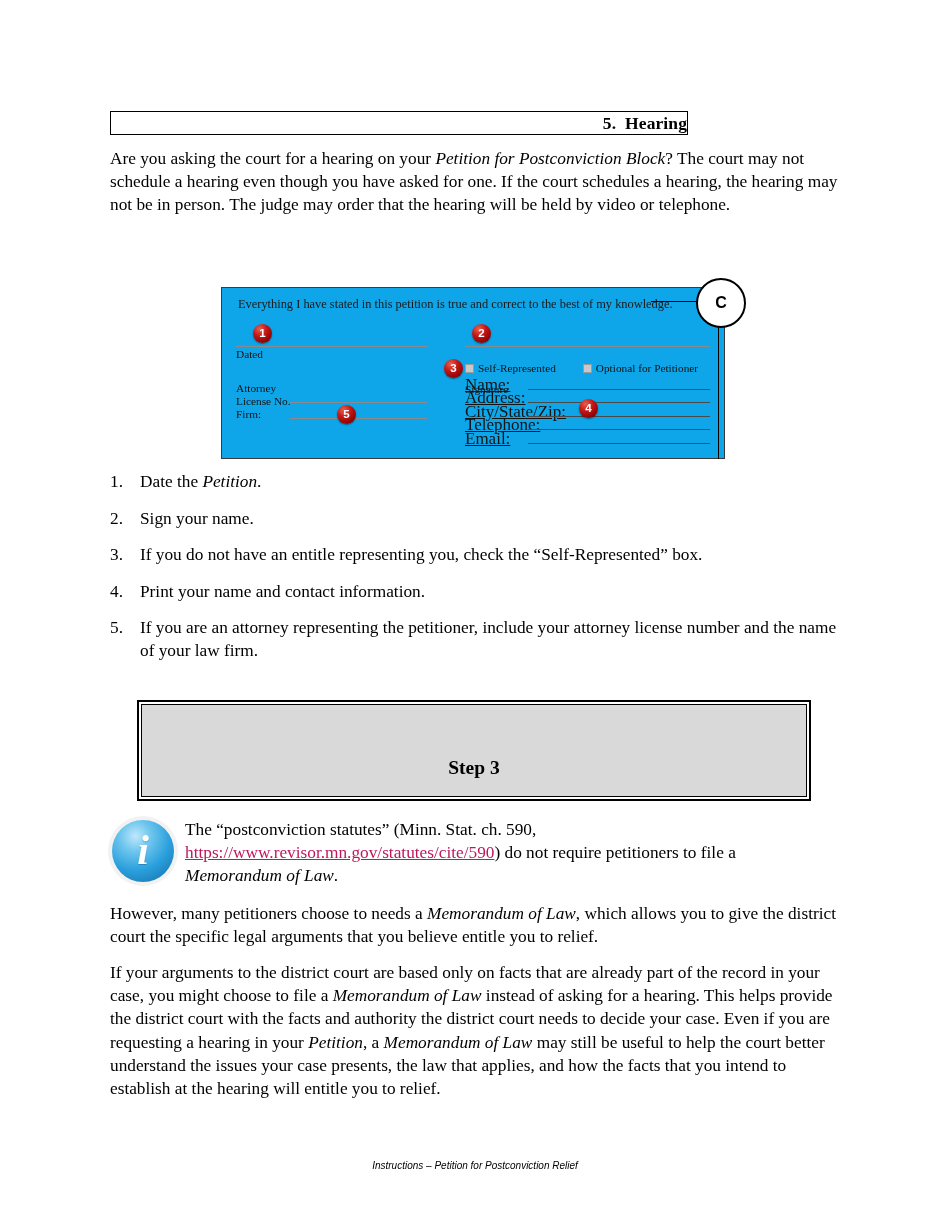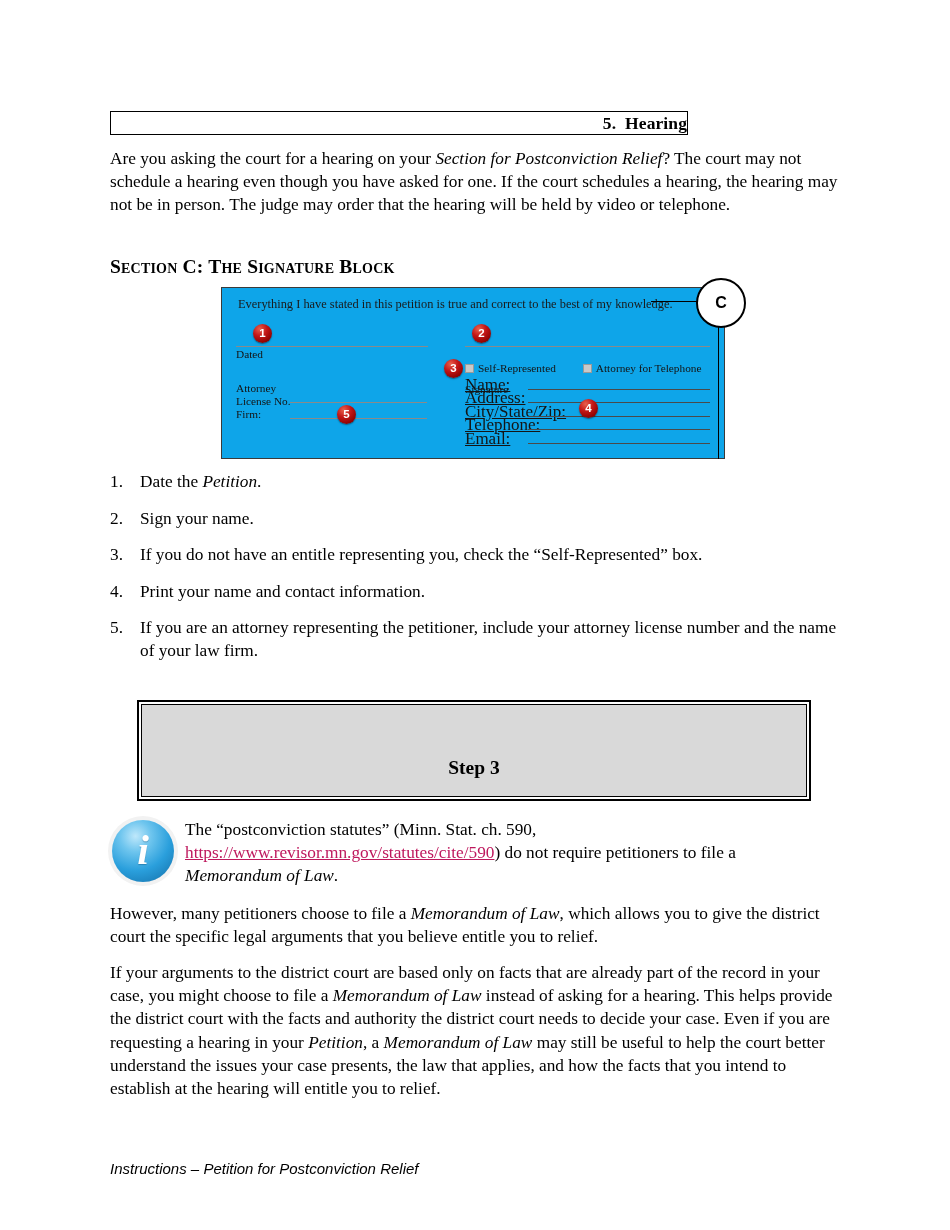--- a/index.html
+++ b/index.html
@@ -358,22 +358,23 @@
   .para-however { left: 110px; top: 902px; width: 730px; }
   .para-if      { left: 110px; top: 961px; width: 730px; }
 
   
   .footer {
     position: absolute;
     left: 110px;
     top: 1160px;
     width: 730px;
     font-family: "Liberation Sans", "DejaVu Sans", sans-serif;
-    font-size: 15px;
+    font-size: 10px;
     color: #000;
+    text-align: center;
   }
   .footer-line1 {
     font-style: italic;
     margin-bottom: 3px;
   }
   .footer-line2 {
     position: relative;
     display: block;
     height: 16px;
   }
@@ -387,24 +388,23 @@
 </head>
 <body>
 
 <div class="page">
 
   <div class="section-header-box">
     <span class="section-header-text">5.  Hearing</span>
   </div>
 
   <div class="body-para para-hearing">
-    <span>Are you asking the court for a hearing on your </span><em class="it">Section for Postconviction Relief</em><span>?  The court may not schedule a hearing even though you have asked for one. If the court schedules a hearing, the hearing may not be in person. The judge may order that the hearing will be held by video or telephone.</span>
-  </div>
-
-  <div class="section-c">Section C: The Signature Block</div>
+    <span>Are you asking the court for a hearing on your </span><em class="it">Petition for Postconviction Block</em><span>?  The court may not schedule a hearing even though you have asked for one. If the court schedules a hearing, the hearing may not be in person. The judge may order that the hearing will be held by video or telephone.</span>
+  </div>
+
 
   <div class="sig-wrap">
 
     <div class="c-leader-h"></div>
     <div class="c-leader-v"></div>
 
     <div class="sig-box">
 
       <div class="sig-statement">Everything I have stated in this petition is true and correct to the best of my knowledge.</div>
 
@@ -427,21 +427,21 @@
 
       <div class="badge b3">3</div>
       <div class="cb-row">
         <span class="cb-item">
           <span class="cbox"></span>
           <span>Self-Represented</span>
         </span>
         <span class="cb-gap"></span>
         <span class="cb-item">
           <span class="cbox"></span>
-          <span>Attorney for Telephone</span>
+          <span>Optional for Petitioner</span>
         </span>
       </div>
 
       <div class="field-rows">
         <div class="field-row">
           <span class="field-label">Name:</span>
           <span class="field-line"></span>
         </div>
         <div class="field-row">
           <span class="field-label">Address:</span>
@@ -494,21 +494,21 @@
   <div class="info-callout">
     <div class="info-icon">
       <span class="info-icon-glyph">i</span>
     </div>
     <div class="info-text">
       <span>The “postconviction statutes” (Minn. Stat. ch. 590, </span><a class="doclink" href="#">https://www.revisor.mn.gov/statutes/cite/590</a><span>) do not require petitioners to file a </span><em class="it">Memorandum of Law</em><span>.</span>
     </div>
   </div>
 
   <div class="body-para para-however">
-    <span>However, many petitioners choose to file a </span><em class="it">Memorandum of Law</em><span>, which allows you to give the district court the specific legal arguments that you believe entitle you to relief.</span>
+    <span>However, many petitioners choose to needs a </span><em class="it">Memorandum of Law</em><span>, which allows you to give the district court the specific legal arguments that you believe entitle you to relief.</span>
   </div>
 
   <div class="body-para para-if">
     <span>If your arguments to the district court are based only on facts that are already part of the record in your case, you might choose to file a </span><em class="it">Memorandum of Law</em><span> instead of asking for a hearing. This helps provide the district court with the facts and authority the district court needs to decide your case.  Even if you are requesting a hearing in your </span><em class="it">Petition</em><span>, a </span><em class="it">Memorandum of Law</em><span> may still be useful to help the court better understand the issues your case presents, the law that applies, and how the facts that you intend to establish at the hearing will entitle you to relief.</span>
   </div>
 
   <div class="footer">
     <div class="footer-line1">Instructions – Petition for Postconviction Relief</div>
   </div>
 

